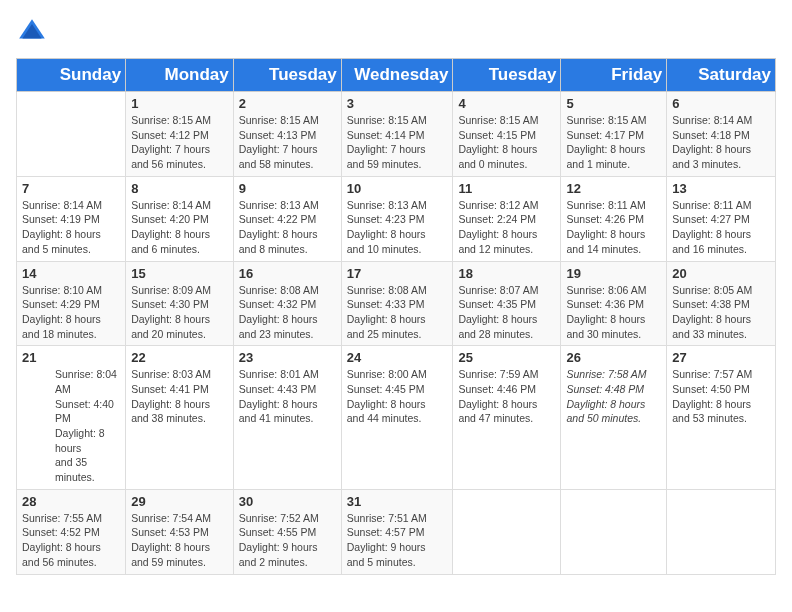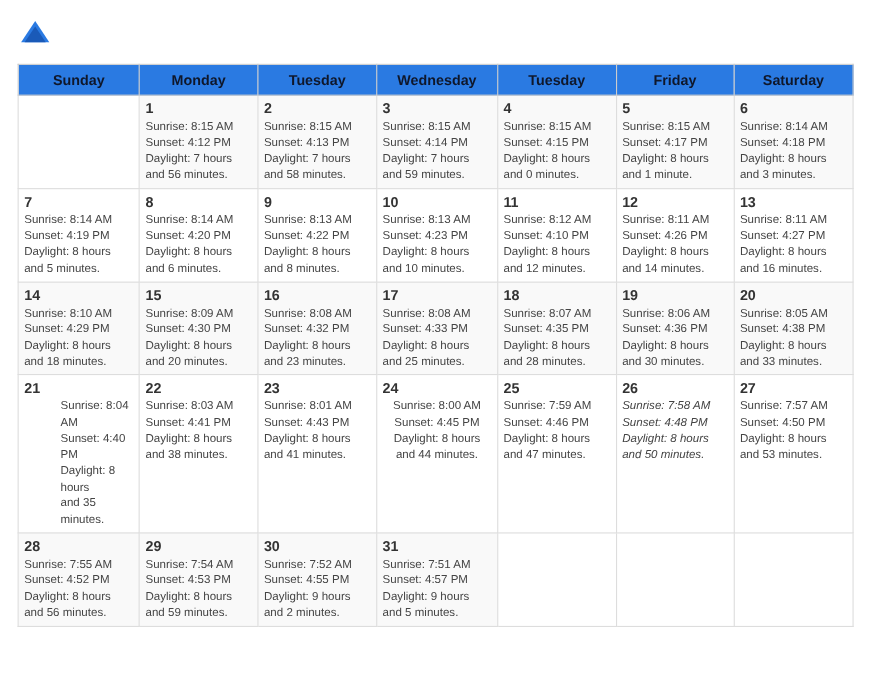--- a/index.html
+++ b/index.html
@@ -52,24 +52,24 @@
       font-size: 16px;
       color: #555;
     }
     .calendar {
       width: 100%;
       border-collapse: collapse;
       font-size: 11px;
     }
     .calendar thead tr th {
       background-color: #2a7ae2;
-      color: #0f172a;
+      color: #ffffff;
       padding: 6px 4px;
-      text-align: center;
-      font-size: 13px;
+      text-align: right;
+      font-size: 17px;
       font-weight: bold;
       border: 1px solid #ccc;
     }
     .calendar tbody tr td {
       vertical-align: top;
       padding: 4px 5px;
       border: 1px solid #ddd;
       width: 113px;
       min-height: 80px;
       background: #fff;
@@ -199,21 +199,21 @@
         <td>
           <span class="day-number">10</span>
           <div class="day-info" style="white-space: pre-line;">Sunrise: 8:13 AM
 Sunset: 4:23 PM
 Daylight: 8 hours
 and 10 minutes.</div>
         </td>
         <td>
           <span class="day-number">11</span>
           <div class="day-info" style="white-space: pre-line;">Sunrise: 8:12 AM
-Sunset: 4:10 PM
+Sunset: 2:24 PM
 Daylight: 8 hours
 and 12 minutes.</div>
         </td>
         <td>
           <span class="day-number">12</span>
           <div class="day-info" style="white-space: pre-line;">Sunrise: 8:11 AM
 Sunset: 4:26 PM
 Daylight: 8 hours
 and 14 minutes.</div>
         </td>
@@ -293,21 +293,21 @@
         </td>
         <td>
           <span class="day-number">23</span>
           <div class="day-info" style="white-space: pre-line;">Sunrise: 8:01 AM
 Sunset: 4:43 PM
 Daylight: 8 hours
 and 41 minutes.</div>
         </td>
         <td>
           <span class="day-number">24</span>
-          <div class="day-info" style="white-space: pre-line; text-align: center;">Sunrise: 8:00 AM
+          <div class="day-info" style="white-space: pre-line;">Sunrise: 8:00 AM
 Sunset: 4:45 PM
 Daylight: 8 hours
 and 44 minutes.</div>
         </td>
         <td>
           <span class="day-number">25</span>
           <div class="day-info" style="white-space: pre-line;">Sunrise: 7:59 AM
 Sunset: 4:46 PM
 Daylight: 8 hours
 and 47 minutes.</div>

